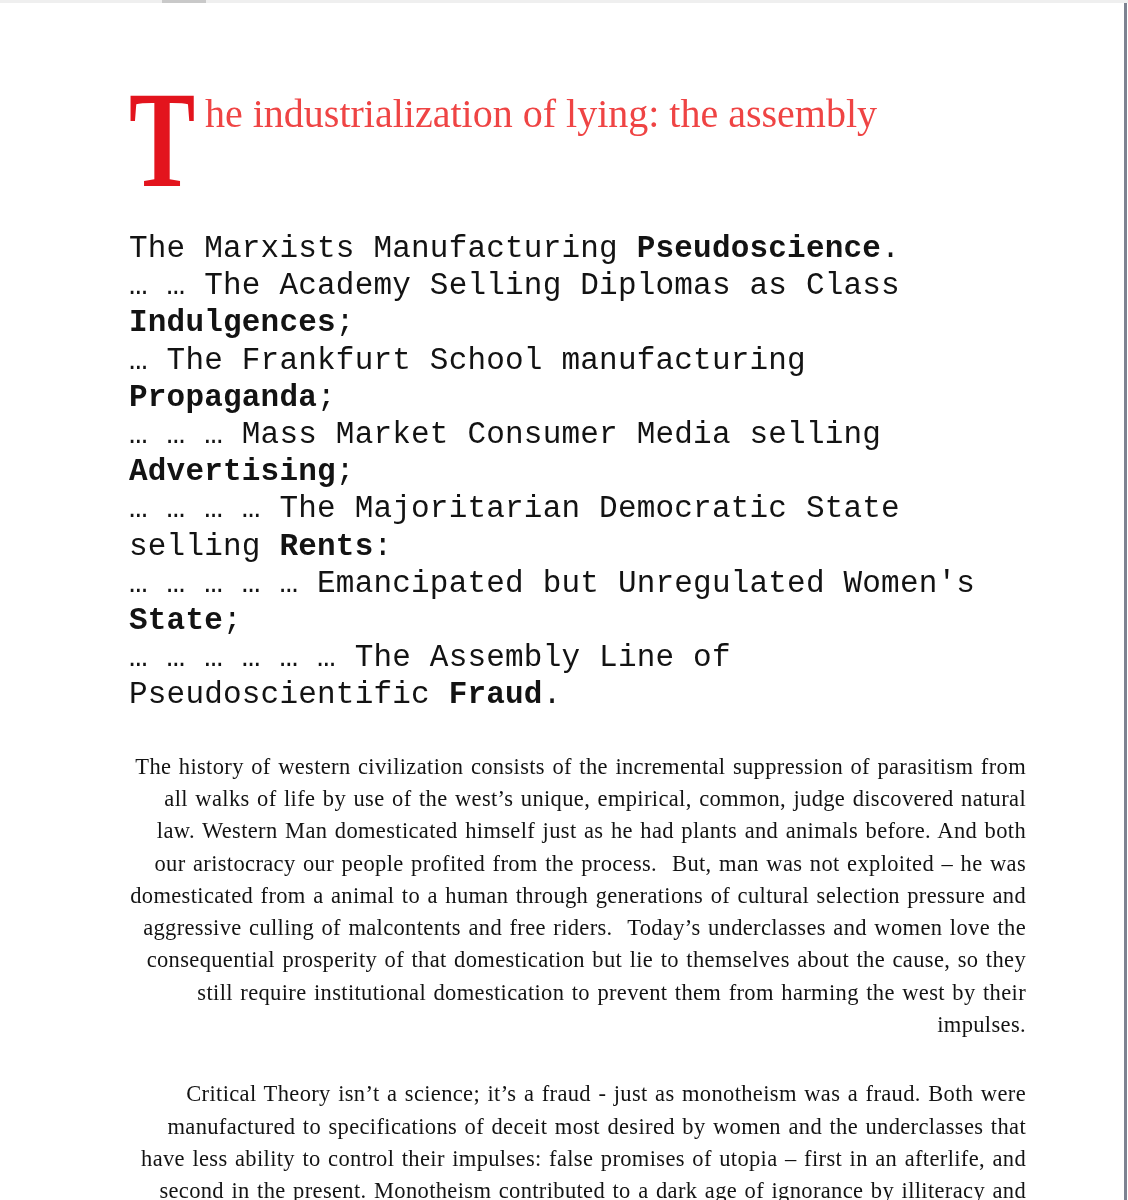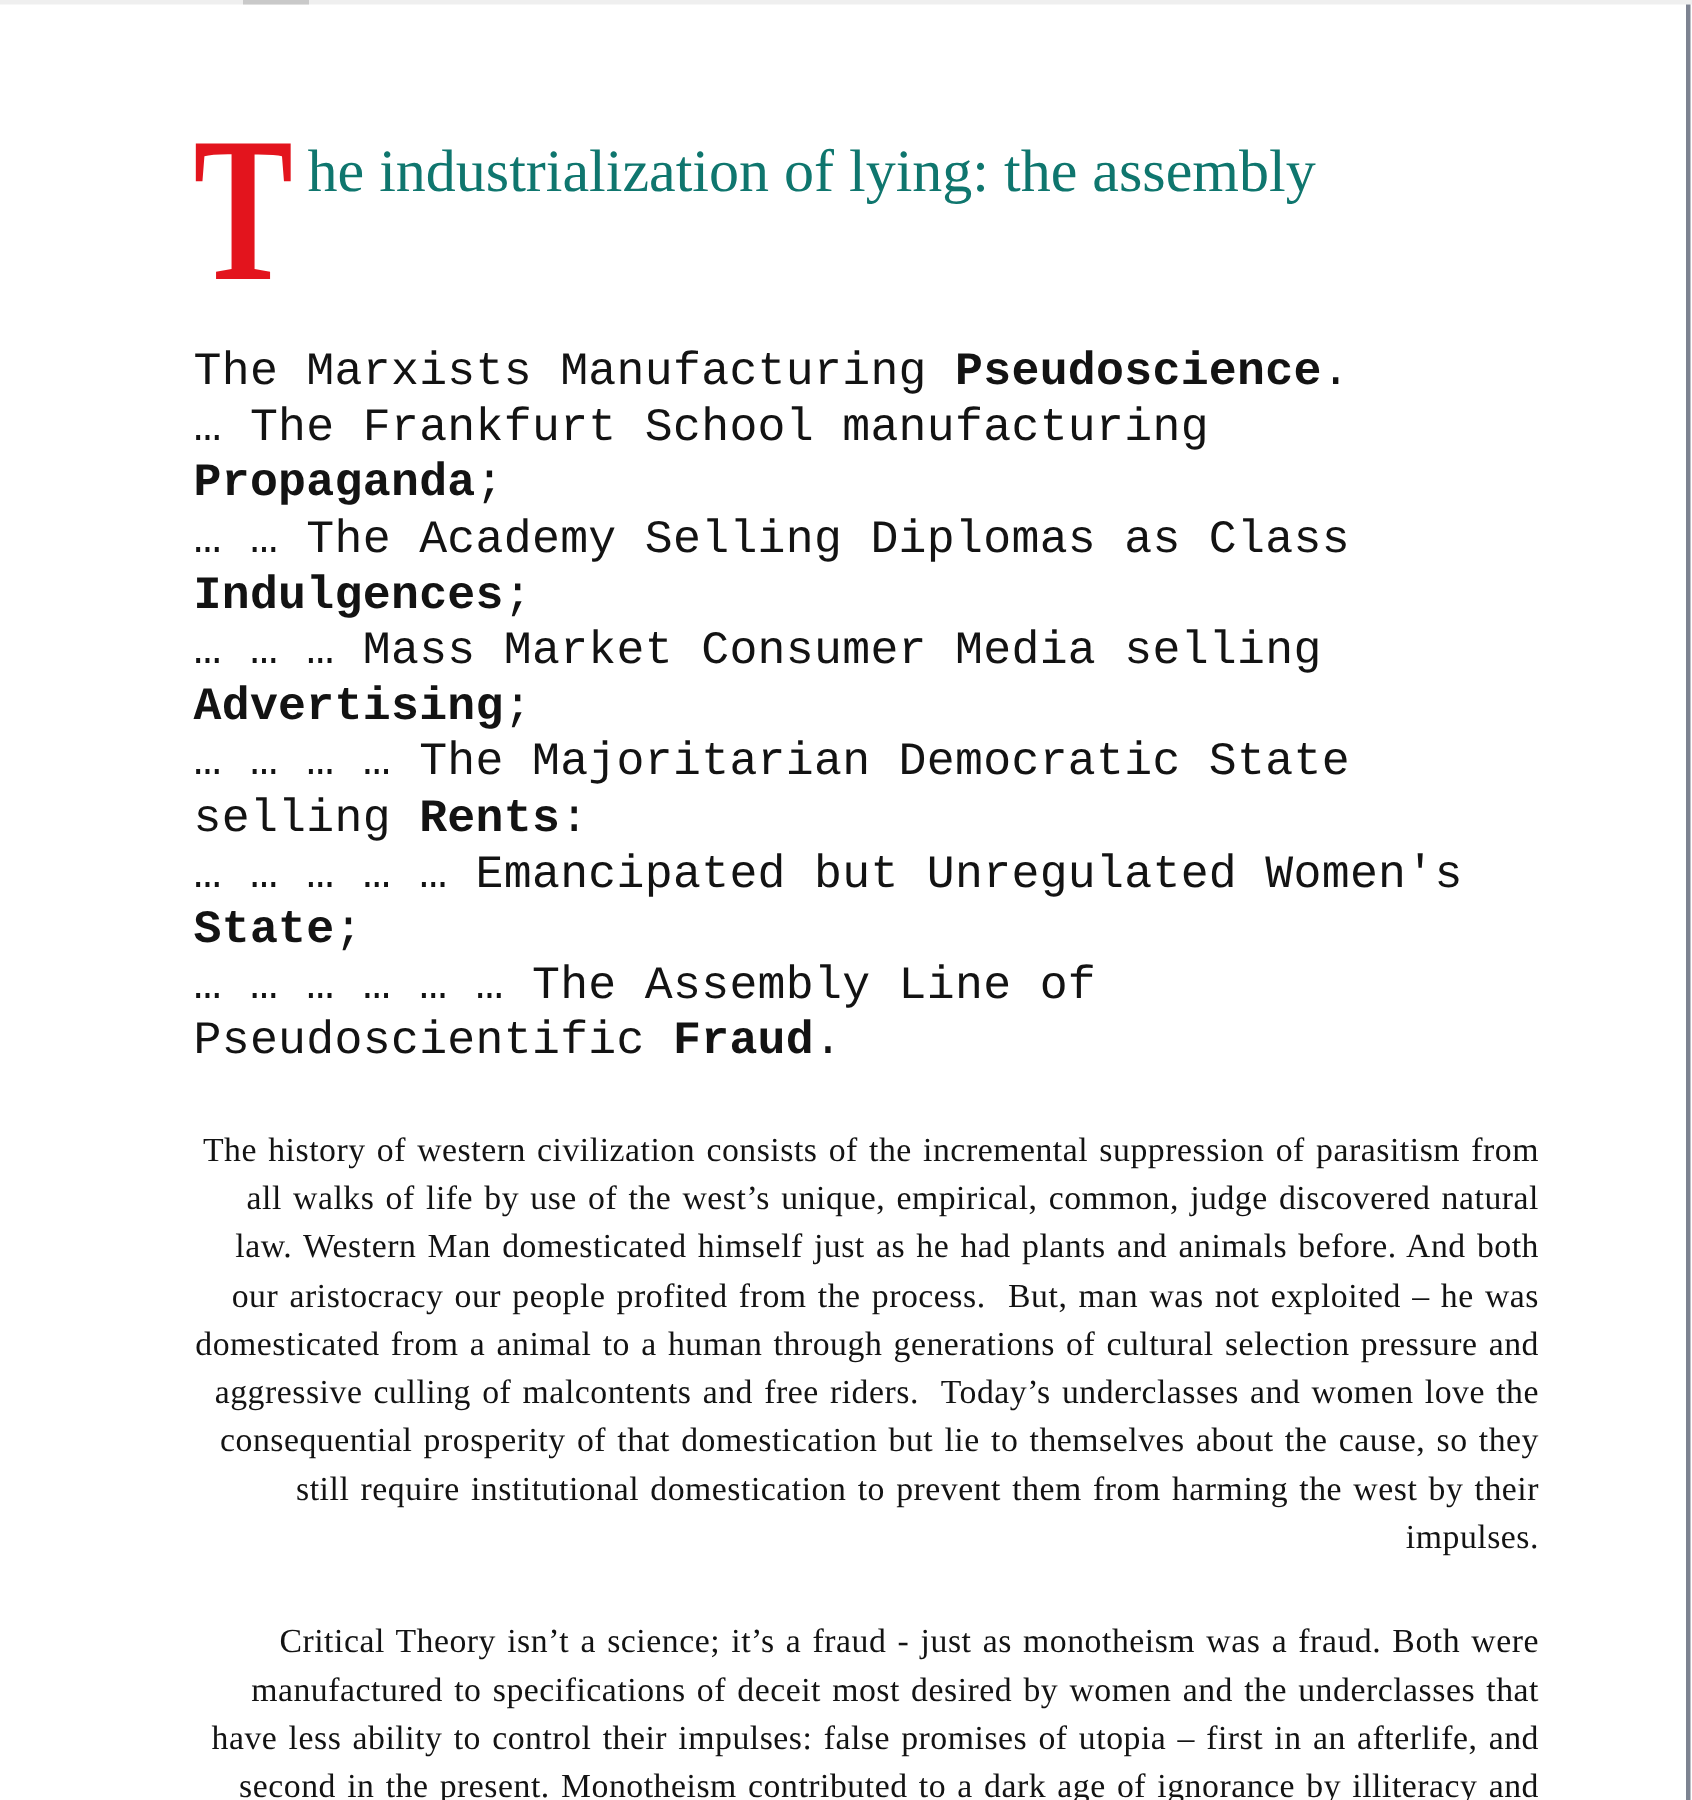--- a/index.html
+++ b/index.html
@@ -55,21 +55,21 @@
     line-height: 92px;
     font-weight: bold;
     color: #e3141d;
     transform: scaleX(0.72);
     transform-origin: 0 50%;
   }
   .title-line {
     font-size: 40px;
     line-height: 48px;
     font-weight: normal;
-    color: #0f766e;
+    color: #ef4444;
     white-space: nowrap;
   }
   .cascade {
     clear: both;
     margin-top: 44px;
     font-size: 31px;
     line-height: 37.2px;
     letter-spacing: 0.2px;
     font-family: Liberation Mono, monospace;
   }
@@ -103,22 +103,22 @@
 
 <div class="content">
 
   <div class="title-block">
     <span class="drop-cap">T</span>
     <div class="title-line">he industrialization of lying: the assembly</div>
   </div>
 
   <div class="cascade">
     <div class="cascade-line"><span>The Marxists Manufacturing </span><b>Pseudoscience</b><span>.</span></div>
+    <div class="cascade-line"><span>… … The Academy Selling Diplomas as Class </span><b>Indulgences</b><span>;</span></div>
     <div class="cascade-line"><span>… The Frankfurt School manufacturing </span><b>Propaganda</b><span>;</span></div>
-    <div class="cascade-line"><span>… … The Academy Selling Diplomas as Class </span><b>Indulgences</b><span>;</span></div>
     <div class="cascade-line"><span>… … … Mass Market Consumer Media selling </span><b>Advertising</b><span>;</span></div>
     <div class="cascade-line"><span>… … … … The Majoritarian Democratic State selling </span><b>Rents</b><span>:</span></div>
     <div class="cascade-line"><span>… … … … … Emancipated but Unregulated Women's </span><b>State</b><span>;</span></div>
     <div class="cascade-line"><span>… … … … … … The Assembly Line of Pseudoscientific </span><b>Fraud</b><span>.</span></div>
   </div>
 
   <p class="para">The history of western civilization consists of the incremental suppression of parasitism from all walks of life by use of the west’s unique, empirical, common, judge discovered natural law. Western Man domesticated himself just as he had plants and animals before. And both our aristocracy our people profited from the process.  But, man was not exploited – he was domesticated from a animal to a human through generations of cultural selection pressure and aggressive culling of malcontents and free riders.  Today’s underclasses and women love the consequential prosperity of that domestication but lie to themselves about the cause, so they still require institutional domestication to prevent them from harming the west by their impulses.</p>
 
   <p class="para second">Critical Theory isn’t a science; it’s a fraud - just as monotheism was a fraud. Both were manufactured to specifications of deceit most desired by women and the underclasses that have less ability to control their impulses: false promises of utopia – first in an afterlife, and second in the present. Monotheism contributed to a dark age of ignorance by illiteracy and biblical propaganda. Pseudoscience beginning a dark age of ignorance by overloading reason and experience and history with pseudoscientific propaganda.</p>
 

